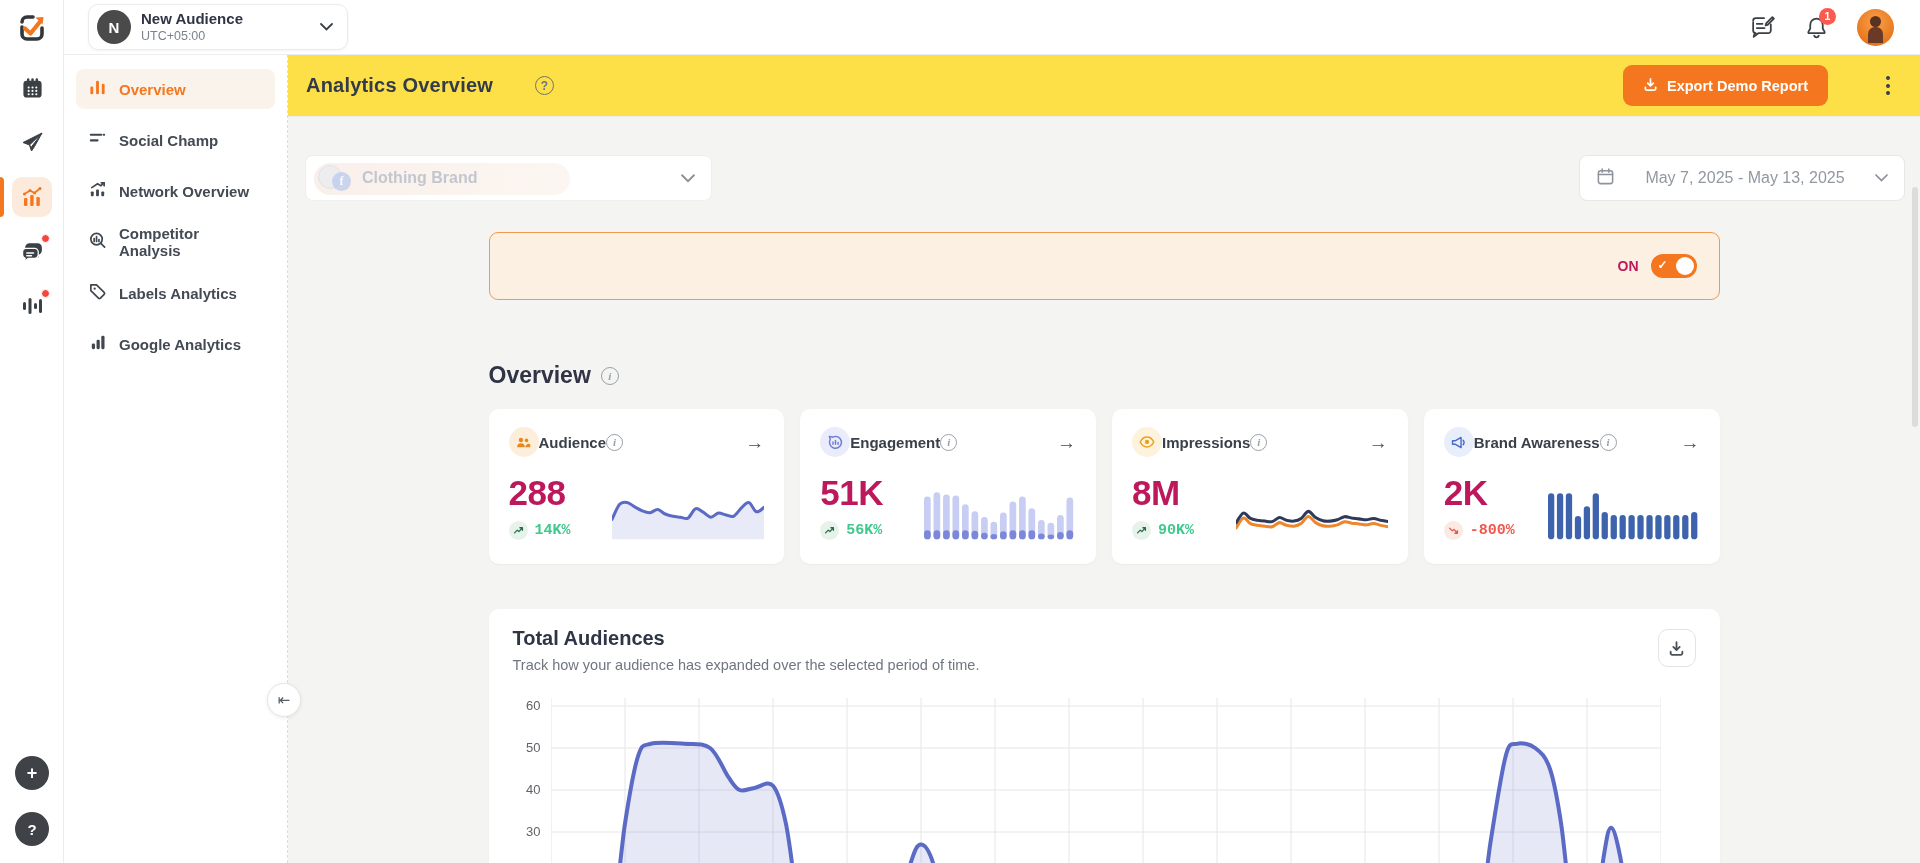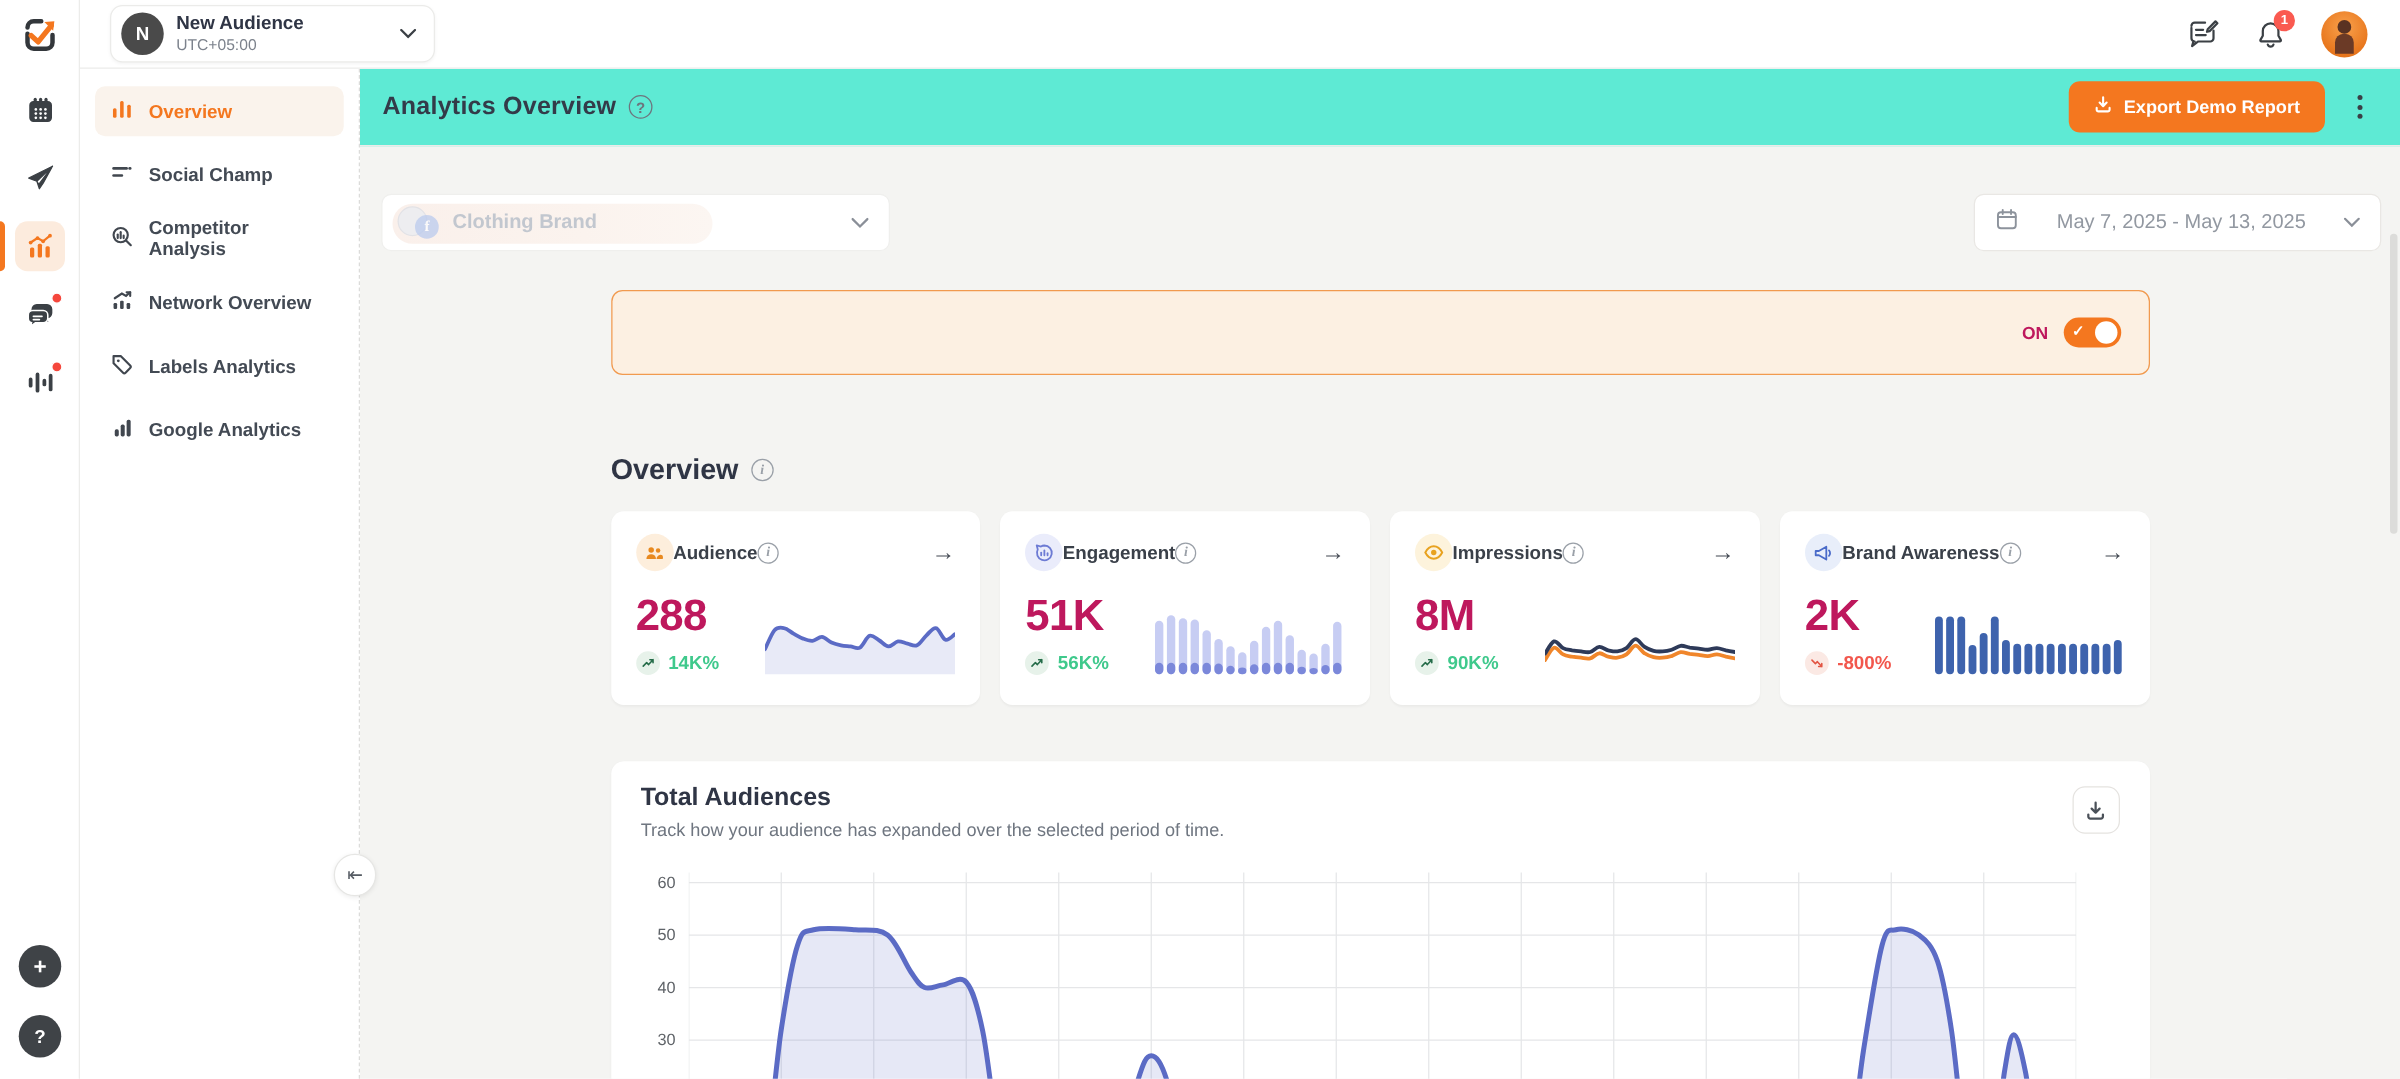--- a/index.html
+++ b/index.html
@@ -51,22 +51,22 @@
     border-right:1px dashed #DCDCDA; z-index:4; padding:14px 12px 0 12px; }
   .side-item { height:40px; border-radius:8px; display:flex; align-items:center; gap:12px;
     padding:0 12px; margin-bottom:11px; font-size:15px; font-weight:600; color:#434A54; cursor:pointer; }
   .side-item.active { background:#FAF3EC; color:#F4771F; }
   .collapse-handle { position:absolute; left:267px; top:683px; width:34px; height:34px; border-radius:50%;
     background:#fff; border:1px solid #E6E6E4; box-shadow:0 1px 4px rgba(0,0,0,.08); z-index:8;
     display:flex; align-items:center; justify-content:center; font-size:15px; color:#555B63; cursor:pointer; }
 
   
   .main { position:absolute; left:288px; right:0; top:55px; bottom:0; background:#F4F4F2; }
-  .main-header { height:62px; background:#5eead4; border-bottom:1px solid #EBEBE9;
-    display:flex; align-items:center; padding:0 24px 0 18px; }
+  .main-header { height:62px; background:#fde047; border-bottom:1px solid #EBEBE9;
+    display:flex; align-items:center; padding:0 24px 0 18px;gap:32px; }
   .page-title { font-size:20px; font-weight:800; color:#333B49; letter-spacing:.2px; }
   .help-circle { width:19px; height:19px; border-radius:50%; border:1.5px solid #6E747D; color:#6E747D;
     font-size:12px; font-weight:700; display:flex; align-items:center; justify-content:center;
     margin-left:10px; cursor:pointer; }
   .export-btn { margin-left:auto; height:41px; padding:0 20px; background:#F4771F; color:#fff;
     border:none; border-radius:9px; font-family:inherit; font-size:14.5px; font-weight:700;
     display:flex; align-items:center; gap:9px; cursor:pointer; }
   .kebab { margin-left:20px; display:flex; flex-direction:column; gap:3.5px; padding:6px; cursor:pointer; }
   .kebab i { width:4px; height:4px; border-radius:50%; background:#3A3F45; }
 
@@ -112,21 +112,21 @@
   .card-head { display:flex; align-items:center; gap:0; }
   .card-icon { width:30px; height:30px; border-radius:50%; display:flex; align-items:center; justify-content:center; }
   .card-label { font-size:15px; font-weight:600; color:#3A4049; }
   .card-arrow { margin-left:auto; font-size:19px; color:#454B54; cursor:pointer; line-height:1; }
   .card-body { display:flex; align-items:flex-end; justify-content:space-between; margin-top:16px; }
   .stat-value { font-size:35px; font-weight:800; color:#be185d; letter-spacing:-.5px; }
   .delta-row { display:flex; align-items:center; gap:7px; margin-top:8px; }
   .delta-ico { width:19px; height:19px; border-radius:50%; display:flex; align-items:center; justify-content:center; }
   .trend-up .delta-ico { background:#E7F2EA; }
   .trend-down .delta-ico { background:#FBE9E4; }
-  .delta-text { font-size:15px; font-weight:700; }
+  .delta-text { font-size:15px; font-weight:700;font-family:Liberation Mono, monospace; }
   .trend-up .delta-text { color:#3FC98C; }
   .trend-down .delta-text { color:#F2574D; }
   .spark { width:152px; height:54px; }
 
   .total-card { margin-top:45px; height:430px; background:#fff; border-radius:10px;
     box-shadow:0 1px 2px rgba(0,0,0,.04); padding:18px 24px; position:relative; }
   .total-title { font-size:20px; font-weight:800; color:#2F3545; }
   .total-sub { font-size:14.5px; color:#6F7680; margin-top:7px; }
   .download-btn { position:absolute; top:20px; right:24px; width:38px; height:38px; border-radius:10px;
     background:#fff; border:1px solid #E5E3E0; display:flex; align-items:center; justify-content:center; cursor:pointer; }
@@ -263,41 +263,41 @@
       <svg width="19" height="19" viewBox="0 0 20 20" fill="none" stroke="#41474F" stroke-width="2.2" stroke-linecap="round">
         <line x1="3" y1="6" x2="14" y2="6"></line>
           <line x1="16.5" y1="6" x2="17" y2="6"></line>
         <line x1="3" y1="12" x2="10" y2="12"></line>
       </svg>
     </span>
     <span>Social Champ</span>
   </div>
   <div class="side-item">
     <span>
+      <svg width="19" height="19" viewBox="0 0 20 20">
+        <rect x="3" y="12" width="3" height="5" rx="1" fill="#41474F"></rect>
+        <rect x="8.5" y="10" width="3" height="7" rx="1" fill="#41474F"></rect>
+        <rect x="14" y="12" width="3" height="5" rx="1" fill="#41474F"></rect>
+        <path d="M4 8 L10 4 L13.5 6 L17 3" fill="none" stroke="#41474F" stroke-width="1.8" stroke-linecap="round"></path>
+        <path d="M17 3 l-3 0 M17 3 l0 3" stroke="#41474F" stroke-width="1.8" stroke-linecap="round"></path>
+      </svg>
+    </span>
+    <span>Network Overview</span>
+  </div>
+  <div class="side-item">
+    <span>
       <svg width="19" height="19" viewBox="0 0 20 20" fill="none" stroke="#41474F" stroke-width="1.8">
         <circle cx="9" cy="8.5" r="6"></circle>
         <line x1="13.5" y1="13" x2="17.5" y2="17" stroke-linecap="round"></line>
         <line x1="6.5" y1="11" x2="6.5" y2="8" stroke-linecap="round"></line>
         <line x1="9" y1="11" x2="9" y2="6" stroke-linecap="round"></line>
         <line x1="11.5" y1="11" x2="11.5" y2="9" stroke-linecap="round"></line>
       </svg>
     </span>
     <span>Competitor Analysis</span>
-  </div>
-  <div class="side-item">
-    <span>
-      <svg width="19" height="19" viewBox="0 0 20 20">
-        <rect x="3" y="12" width="3" height="5" rx="1" fill="#41474F"></rect>
-        <rect x="8.5" y="10" width="3" height="7" rx="1" fill="#41474F"></rect>
-        <rect x="14" y="12" width="3" height="5" rx="1" fill="#41474F"></rect>
-        <path d="M4 8 L10 4 L13.5 6 L17 3" fill="none" stroke="#41474F" stroke-width="1.8" stroke-linecap="round"></path>
-        <path d="M17 3 l-3 0 M17 3 l0 3" stroke="#41474F" stroke-width="1.8" stroke-linecap="round"></path>
-      </svg>
-    </span>
-    <span>Network Overview</span>
   </div>
   <div class="side-item">
     <span>
       <svg width="19" height="19" viewBox="0 0 20 20" fill="none" stroke="#41474F" stroke-width="1.8" stroke-linejoin="round">
         <path d="M3 3 h6 l8 8 a1.5 1.5 0 0 1 0 2.1 l-3.9 3.9 a1.5 1.5 0 0 1 -2.1 0 L3 9 Z"></path>
         <circle cx="7" cy="7" r="1.2" fill="#41474F" stroke="none"></circle>
       </svg>
     </span>
     <span>Labels Analytics</span>
   </div>

